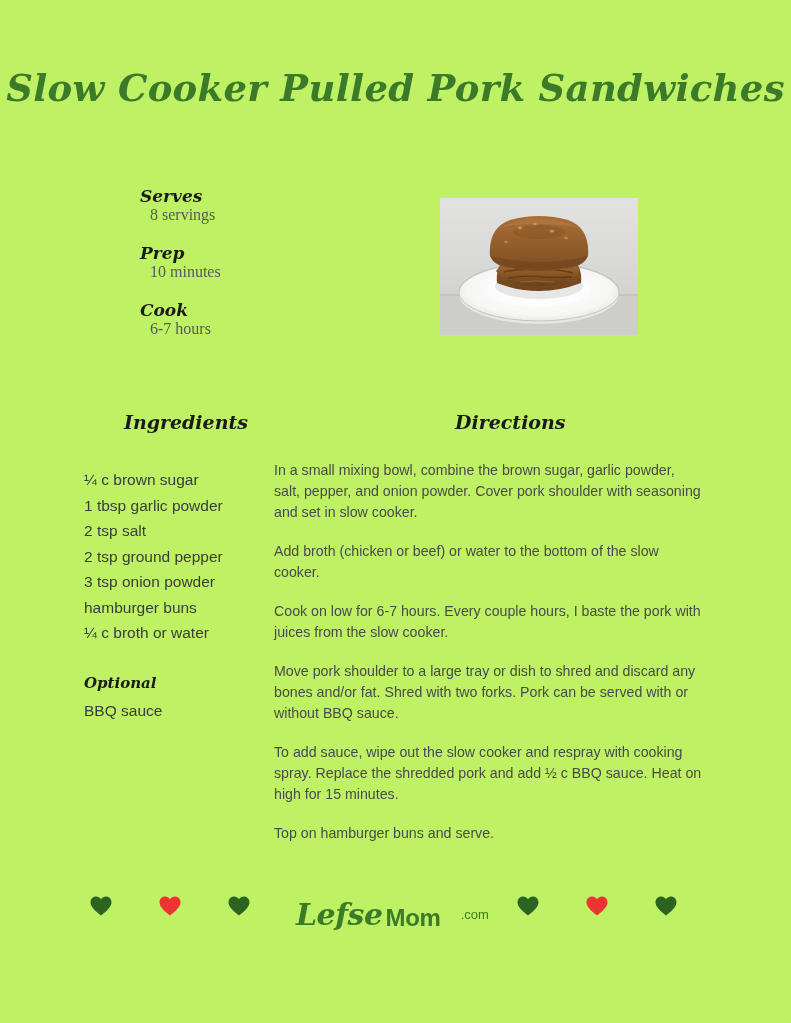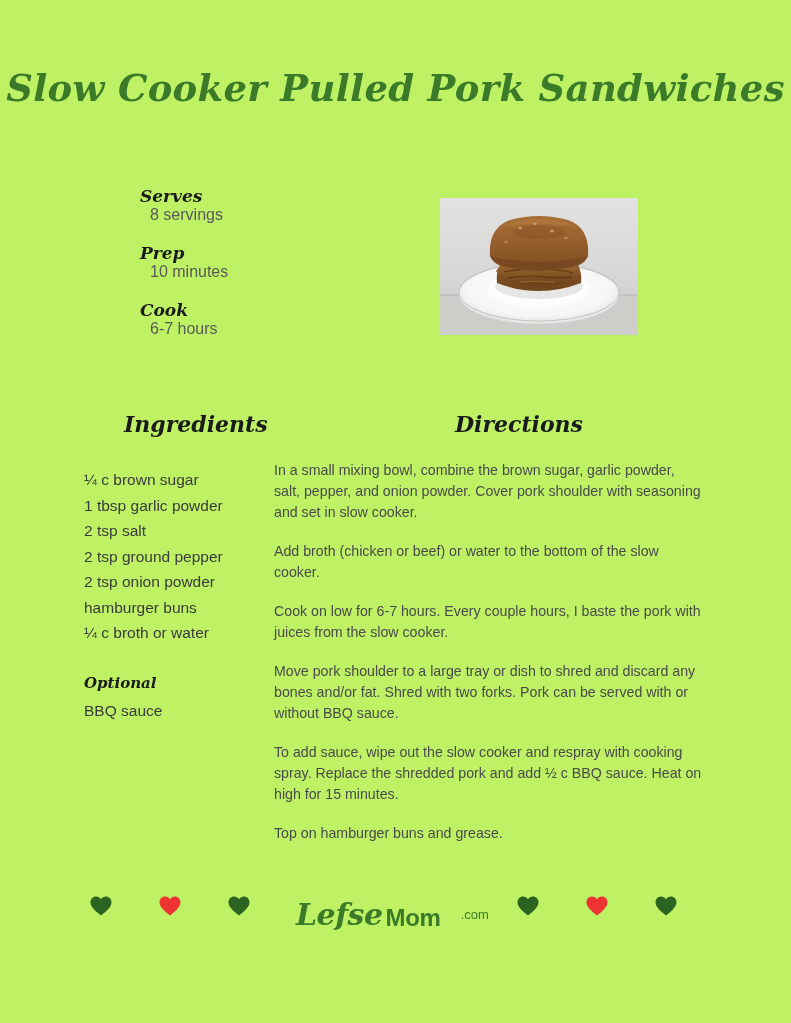--- a/index.html
+++ b/index.html
@@ -56,21 +56,21 @@
     width: 95px;
     font-family: "DejaVu Serif", serif;
     font-style: italic;
     font-weight: 700;
     font-size: 17px;
     color: #1a1a1a;
     text-align: left;
   }
   .meta-value {
     flex: 1;
-    font-family: Liberation Sans, sans-serif;
+    font-family: Liberation Serif, serif;
     font-size: 16px;
     color: #58595b;
     text-align: center;
     padding-left: 10px;
   }
 
   
   .recipe-photo {
     position: absolute;
     left: 440px;
@@ -81,21 +81,21 @@
     background: #d9d9d7;
   }
   .recipe-photo svg { display: block; width: 100%; height: 100%; }
 
   
   .section-heading {
     position: absolute;
     font-family: "DejaVu Serif", serif;
     font-style: italic;
     font-weight: 700;
-    font-size: 22px;
+    font-size: 19px;
     color: #1a1a1a;
   }
   .heading-ingredients { left: 124px; top: 411px; }
   .heading-directions  { left: 455px; top: 411px; }
 
   
   .ingredients-list {
     position: absolute;
     left: 84px;
     top: 467px;
@@ -286,38 +286,38 @@
 
   <div class="section-heading heading-ingredients">Ingredients</div>
 
   <div class="section-heading heading-directions">Directions</div>
 
   <ul class="ingredients-list">
     <li>¼ c brown sugar</li>
     <li>1 tbsp garlic powder</li>
     <li>2 tsp salt</li>
     <li>2 tsp ground pepper</li>
-    <li>2 tsp onion powder</li>
+    <li>3 tsp onion powder</li>
     <li>hamburger buns</li>
     <li>¼ c broth or water</li>
   </ul>
 
   <div class="optional-heading">Optional</div>
 
   <ul class="optional-list">
     <li>BBQ sauce</li>
   </ul>
 
   <div class="directions-block">
     <p>In a small mixing bowl, combine the brown sugar, garlic powder, salt, pepper, and onion powder. Cover pork shoulder with seasoning and set in slow cooker.</p>
     <p>Add broth (chicken or beef) or water to the bottom of the slow cooker.</p>
     <p>Cook on low for 6-7 hours. Every couple hours, I baste the pork with juices from the slow cooker.</p>
     <p>Move pork shoulder to a large tray or dish to shred and discard any bones and/or fat. Shred with two forks. Pork can be served with or without BBQ sauce.</p>
     <p>To add sauce, wipe out the slow cooker and respray with cooking spray. Replace the shredded pork and add ½ c BBQ sauce. Heat on high for 15 minutes.</p>
-    <p>Top on hamburger buns and grease.</p>
+    <p>Top on hamburger buns and serve.</p>
   </div>
 
   <div class="footer">
 
     <div class="heart" id="heart-0" style="left: 89px;">
       <svg viewBox="0 0 24 24">
           <path d="M12 21.5 C5 16 1.5 12.4 1.5 8.3 C1.5 5 4 2.6 7.1 2.6 C9 2.6 10.8 3.6 12 5.2 C13.2 3.6 15 2.6 16.9 2.6 C20 2.6 22.5 5 22.5 8.3 C22.5 12.4 19 16 12 21.5 Z" fill="#2d6320"></path>
         </svg>
     </div>
     <div class="heart" id="heart-1" style="left: 158px;">

